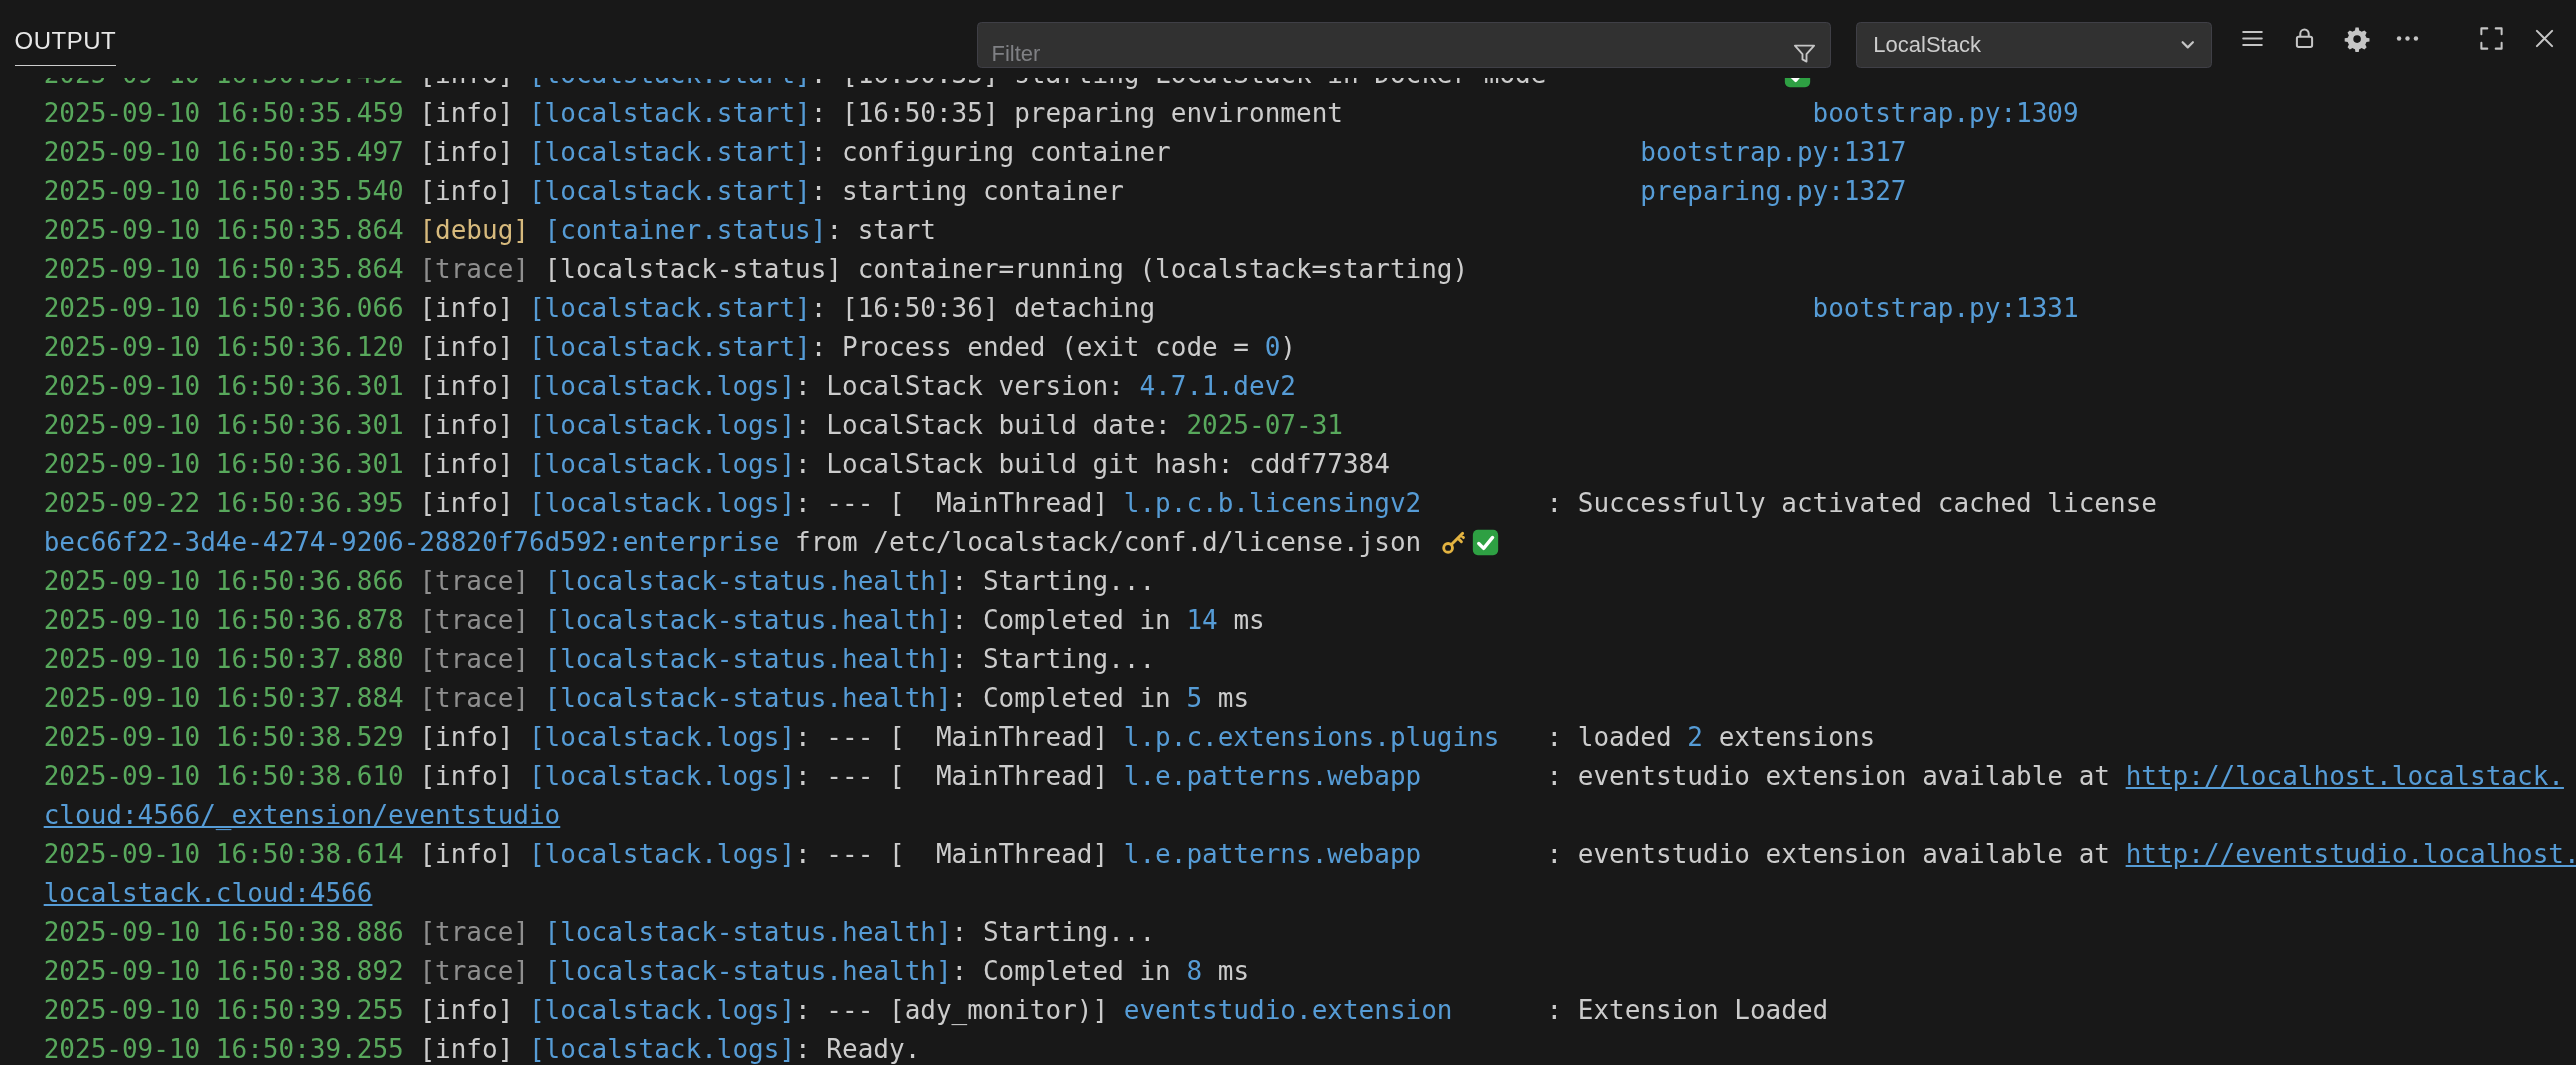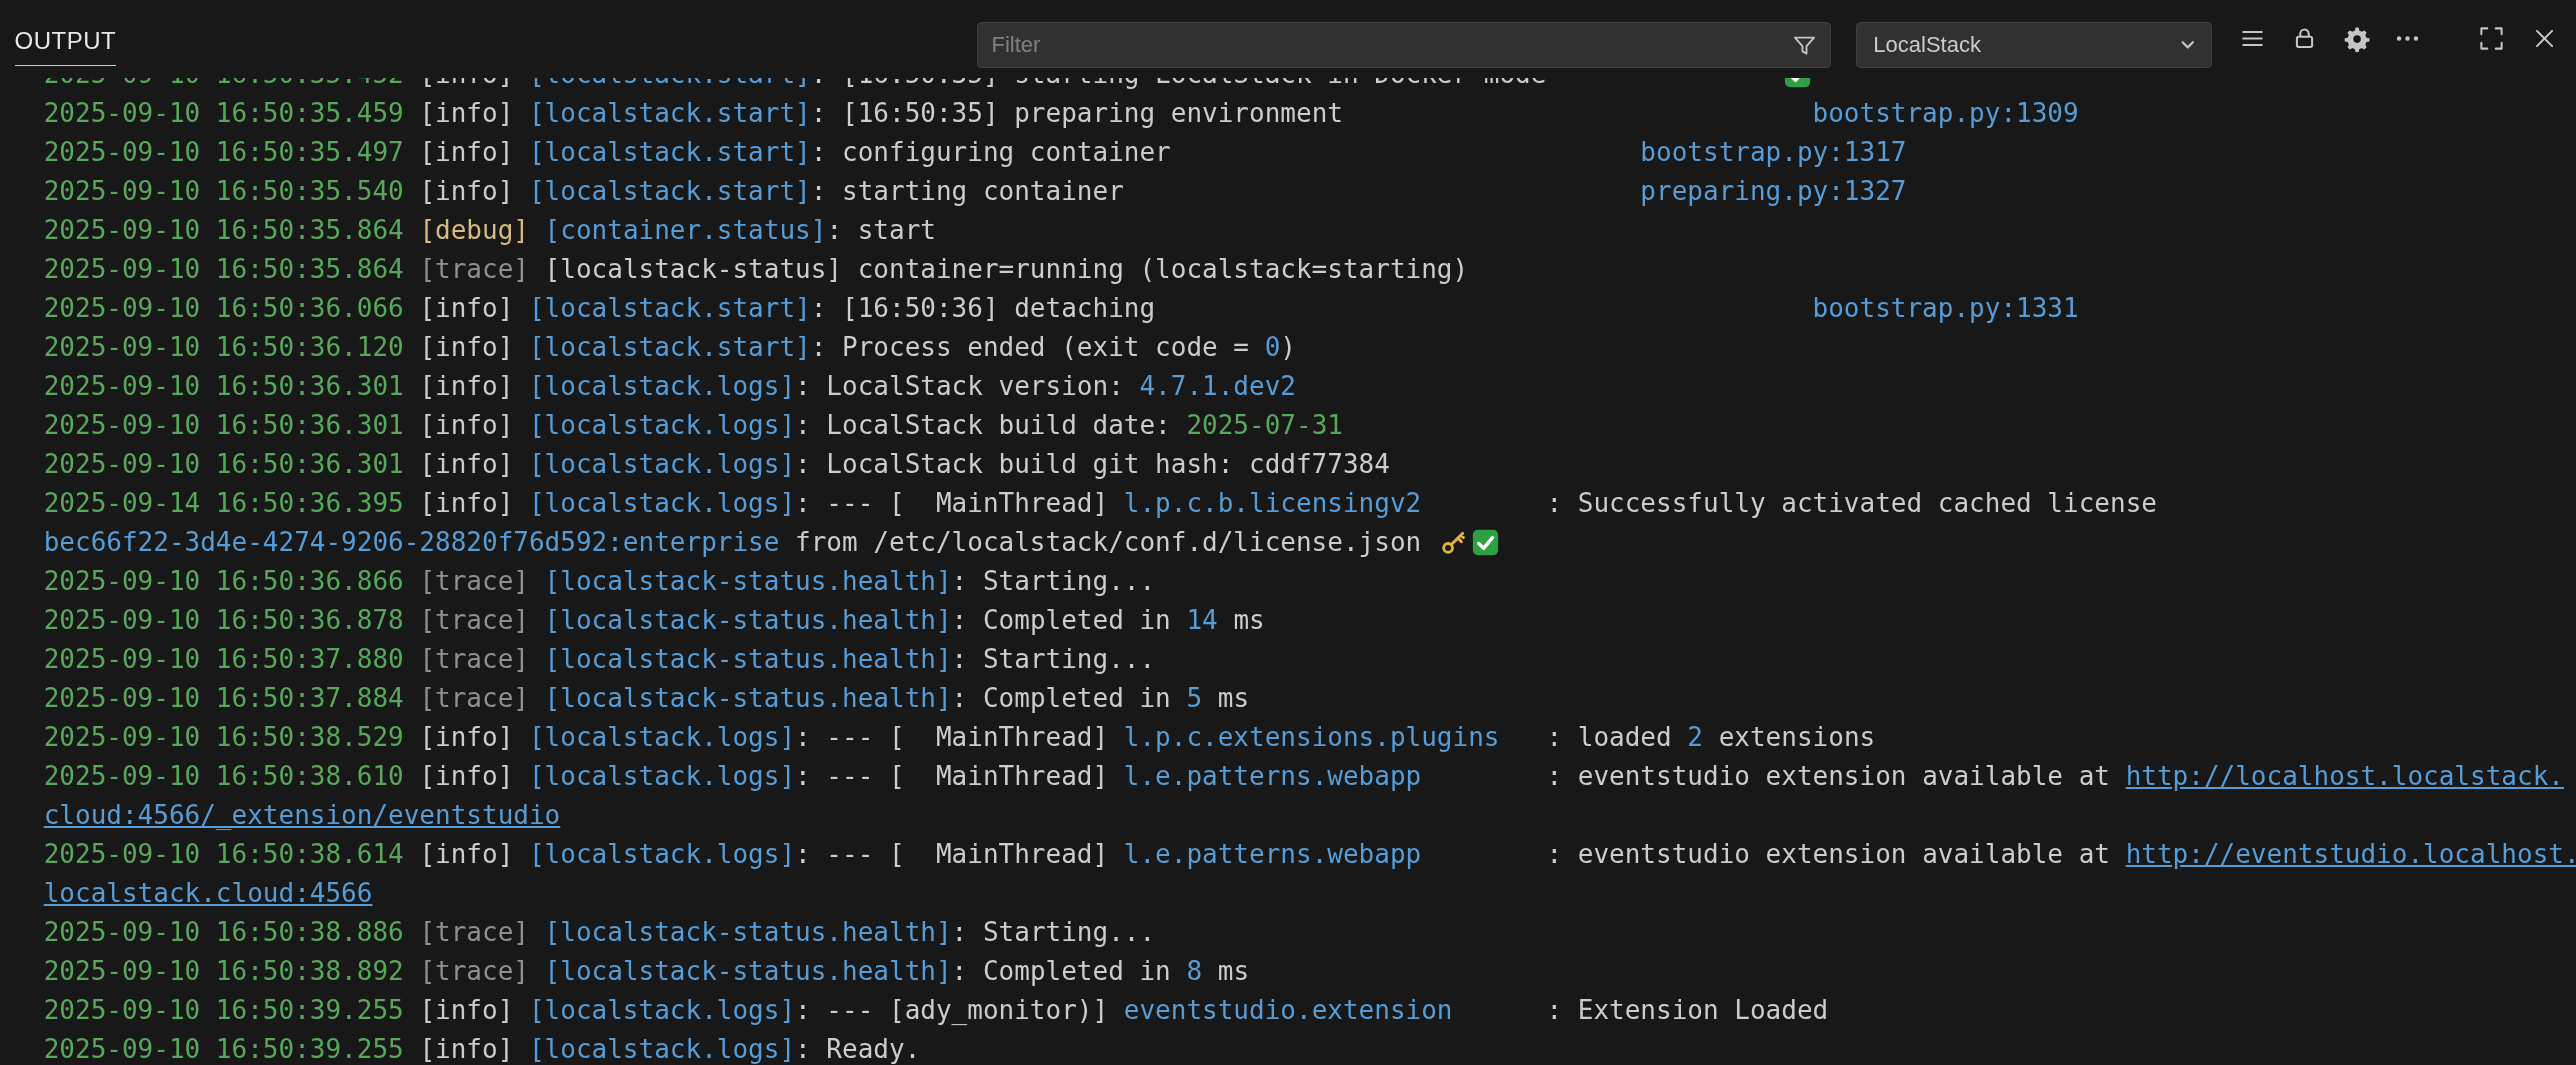--- a/index.html
+++ b/index.html
@@ -16,21 +16,21 @@
   .panel-tab{
     position:absolute;left:14.5px;top:27px;
     font-size:24px;letter-spacing:0.5px;color:#e7e7e7;
     padding-bottom:10px;border-bottom:1.8px solid #cccccc;cursor:pointer;
   }
   .filter-box{
     position:absolute;left:977px;top:22px;width:854px;height:46px;
     background:var(--c-input_bg,#313131);
     border:0.9px solid var(--c-border,#3f3f46);
     border-radius:4.5px;box-sizing:border-box;
-    display:flex;align-items:center;
+    display:flex;align-items:flex-end;
   }
   .filter-box input{
     flex:1;background:transparent;border:none;outline:none;
     color:#cccccc;font-size:22px;padding:0 0 0 13.5px;
     font-family:"Liberation Sans",sans-serif;
   }
   .filter-box input::placeholder{color:#7f8084;}
   .hicon{display:inline-block;width:27px;height:27px;color:#c5c5c5;cursor:pointer;}
   .hicon svg{width:100%;height:100%;display:block;}
   .filter-box .hicon{margin-right:11.7px;flex:0 0 auto;}
@@ -136,21 +136,21 @@
         <div class="log-row"><span class="seg-g">2025-09-10 16:50:35.459 </span><span class="seg-d">[info] </span><span class="seg-b">[localstack.start]</span><span class="seg-d">: [16:50:35] preparing environment</span><span class="seg-d">                              </span><span class="seg-b lnk">bootstrap.py:1309</span></div>
         <div class="log-row"><span class="seg-g">2025-09-10 16:50:35.497 </span><span class="seg-d">[info] </span><span class="seg-b">[localstack.start]</span><span class="seg-d">: configuring container</span><span class="seg-d">                              </span><span class="seg-b lnk">bootstrap.py:1317</span></div>
         <div class="log-row"><span class="seg-g">2025-09-10 16:50:35.540 </span><span class="seg-d">[info] </span><span class="seg-b">[localstack.start]</span><span class="seg-d">: starting container</span><span class="seg-d">                                 </span><span class="seg-b lnk">preparing.py:1327</span></div>
         <div class="log-row"><span class="seg-g">2025-09-10 16:50:35.864 </span><span class="seg-y">[debug] </span><span class="seg-b">[container.status]</span><span class="seg-d">: start</span></div>
         <div class="log-row"><span class="seg-g">2025-09-10 16:50:35.864 </span><span class="seg-tr">[trace] </span><span class="seg-d">[localstack-status] container=running (localstack=starting)</span></div>
         <div class="log-row"><span class="seg-g">2025-09-10 16:50:36.066 </span><span class="seg-d">[info] </span><span class="seg-b">[localstack.start]</span><span class="seg-d">: [16:50:36] detaching</span><span class="seg-d">                                          </span><span class="seg-b lnk">bootstrap.py:1331</span></div>
         <div class="log-row"><span class="seg-g">2025-09-10 16:50:36.120 </span><span class="seg-d">[info] </span><span class="seg-b">[localstack.start]</span><span class="seg-d">: Process ended (exit code = </span><span class="seg-b">0</span><span class="seg-d">)</span></div>
         <div class="log-row"><span class="seg-g">2025-09-10 16:50:36.301 </span><span class="seg-d">[info] </span><span class="seg-b">[localstack.logs]</span><span class="seg-d">: LocalStack version: </span><span class="seg-b">4.7.1.dev2</span></div>
         <div class="log-row"><span class="seg-g">2025-09-10 16:50:36.301 </span><span class="seg-d">[info] </span><span class="seg-b">[localstack.logs]</span><span class="seg-d">: LocalStack build date: </span><span class="seg-g">2025-07-31</span></div>
         <div class="log-row"><span class="seg-g">2025-09-10 16:50:36.301 </span><span class="seg-d">[info] </span><span class="seg-b">[localstack.logs]</span><span class="seg-d">: LocalStack build git hash: cddf77384</span></div>
-        <div class="log-row"><span class="seg-g">2025-09-14 16:50:36.395 </span><span class="seg-d">[info] </span><span class="seg-b">[localstack.logs]</span><span class="seg-d">: --- [  MainThread] </span><span class="seg-b">l.p.c.b.licensingv2</span><span class="seg-d">        </span><span class="seg-d">: Successfully activated cached license</span></div>
+        <div class="log-row"><span class="seg-g">2025-09-22 16:50:36.395 </span><span class="seg-d">[info] </span><span class="seg-b">[localstack.logs]</span><span class="seg-d">: --- [  MainThread] </span><span class="seg-b">l.p.c.b.licensingv2</span><span class="seg-d">        </span><span class="seg-d">: Successfully activated cached license</span></div>
         <div class="log-row"><span class="seg-b">bec66f22-3d4e-4274-9206-28820f76d592:enterprise</span><span class="seg-d"> from /etc/localstack/conf.d/license.json </span><span class="inline-ic"><svg viewBox="0 0 16 16" fill="none" stroke="#e3b341" stroke-width="1.7" stroke-linecap="round">
               <circle cx="4.8" cy="11.2" r="2.6"></circle>
               <path d="M6.9 9.1l6.5-6.5M10.6 5.4l2.1 2.1M12.4 3.6l1.5 1.5"></path>
             </svg></span><span class="inline-ic"><svg viewBox="0 0 16 16">
               <rect x="0.5" y="0.5" width="15" height="15" rx="3" fill="#2ea043"></rect>
               <path d="M4 8.6l2.9 2.9L12.2 5" fill="none" stroke="#fff" stroke-width="2" stroke-linecap="round" stroke-linejoin="round"></path>
             </svg></span></div>
         <div class="log-row"><span class="seg-g">2025-09-10 16:50:36.866 </span><span class="seg-tr">[trace] </span><span class="seg-b">[localstack-status.health]</span><span class="seg-d">: Starting...</span></div>
         <div class="log-row"><span class="seg-g">2025-09-10 16:50:36.878 </span><span class="seg-tr">[trace] </span><span class="seg-b">[localstack-status.health]</span><span class="seg-d">: Completed in </span><span class="seg-b">14</span><span class="seg-d"> ms</span></div>
         <div class="log-row"><span class="seg-g">2025-09-10 16:50:37.880 </span><span class="seg-tr">[trace] </span><span class="seg-b">[localstack-status.health]</span><span class="seg-d">: Starting...</span></div>

